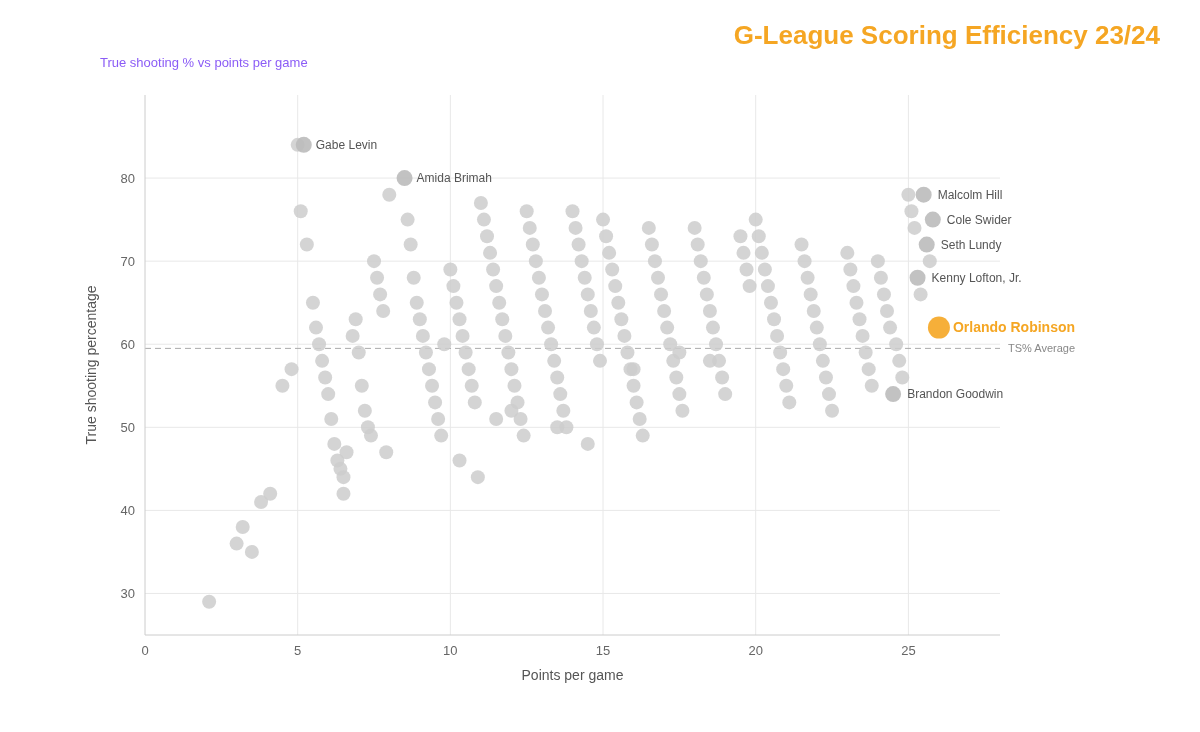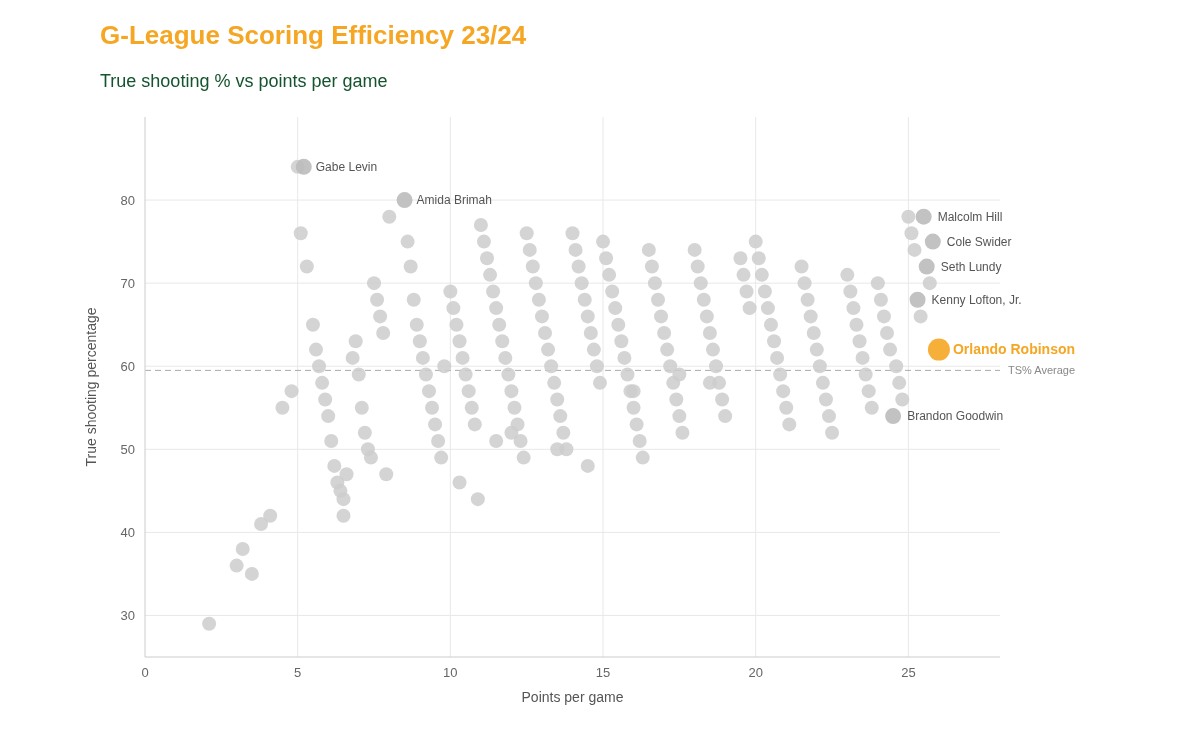--- a/index.html
+++ b/index.html
@@ -13,26 +13,27 @@
     #chart-container {
       width: 1200px;
       height: 732px;
       position: relative;
       padding: 20px 40px 60px 80px;
     }
     #chart-title {
       font-size: 26px;
       font-weight: bold;
       color: #f5a623;
-      margin-bottom: 20px;
+      margin-bottom: 4px;
       margin-left: 20px;
+      text-align: right;
     }
     #chart-subtitle {
-      font-size: 18px;
-      color: #14532d;
+      font-size: 13px;
+      color: #8b5cf6;
       margin-bottom: 10px;
       margin-left: 20px;
     }
     #chart-area {
       position: relative;
       width: 100%;
       flex: 1;
     }
     svg#scatter {
       width: 100%;

